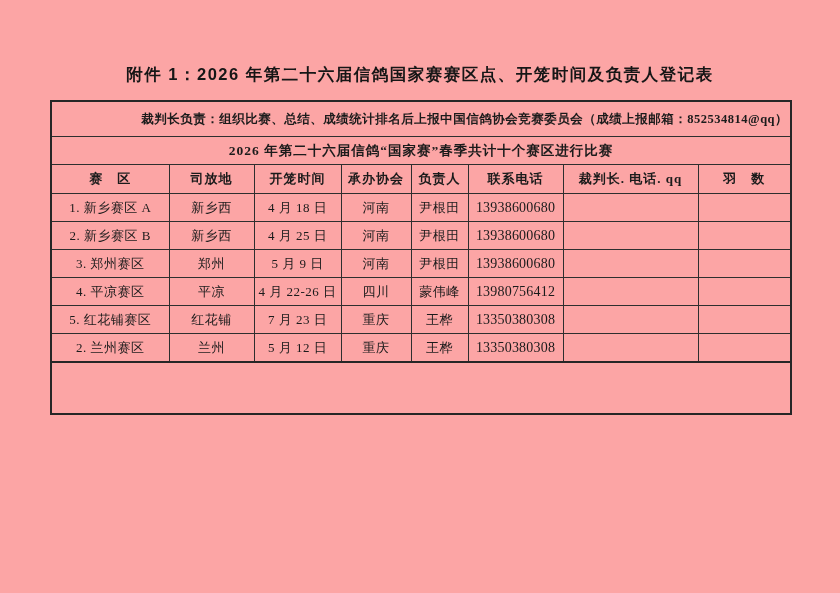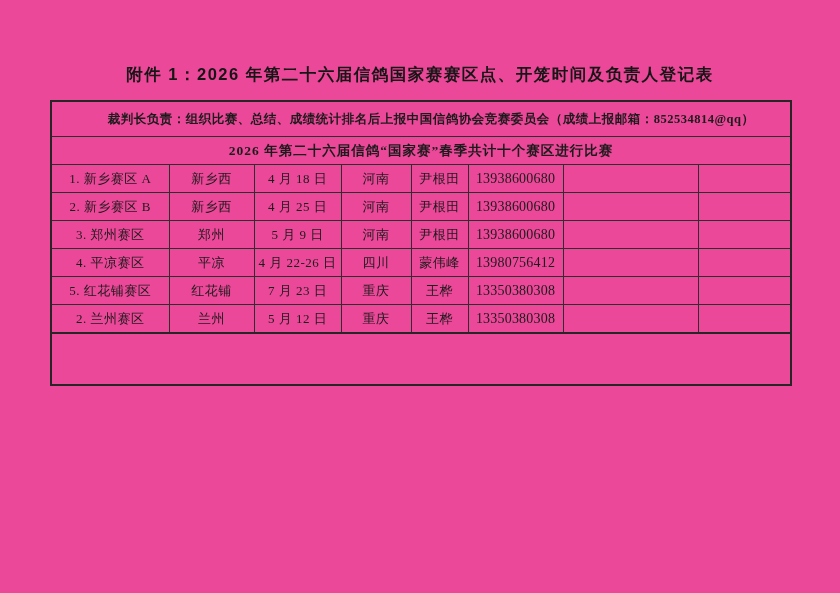--- a/index.html
+++ b/index.html
@@ -12,21 +12,21 @@
     height: 593px;
     position: relative;
     overflow: hidden;
     font-family: "Liberation Serif", "DejaVu Serif", serif;
     color: #1b1b1b;
     -webkit-font-smoothing: antialiased;
   }
   .page {
     position: absolute;
     inset: 0;
-    background: #ec4899;
+    background: #fca5a5;
   }
   .doc-title {
     position: absolute;
     top: 64px;
     left: 0;
     width: 100%;
     text-align: center;
     font-family: "Liberation Sans", "DejaVu Sans", sans-serif;
     font-size: 16.5px;
     font-weight: bold;
@@ -50,21 +50,21 @@
     text-align: center;
     vertical-align: middle;
     font-weight: normal;
     font-size: 13px;
     letter-spacing: 0.5px;
     overflow: hidden;
     white-space: nowrap;
   }
   tr.notice-row td {
     height: 34px;
-    text-align: center;
+    text-align: right;
     padding-left: 22px;
     font-weight: bold;
     font-size: 12.5px;
     letter-spacing: 0.5px;
   }
   tr.subtitle-row td {
     height: 27px;
     font-weight: bold;
     font-size: 13.5px;
     letter-spacing: 1px;
@@ -105,20 +105,30 @@
         <col style="width:95px">
         <col style="width:135px">
         <col style="width:93px">
     </colgroup>
     <tbody>
       <tr class="notice-row">
         <td colspan="8">裁判长负责：组织比赛、总结、成绩统计排名后上报中国信鸽协会竞赛委员会（成绩上报邮箱：852534814@qq）</td>
       </tr>
       <tr class="subtitle-row">
         <td colspan="8">2026 年第二十六届信鸽“国家赛”春季共计十个赛区进行比赛</td>
+      </tr>
+      <tr class="header-row">
+        <th>赛　区</th>
+        <th>司放地</th>
+        <th>开笼时间</th>
+        <th>承办协会</th>
+        <th>负责人</th>
+        <th>联系电话</th>
+        <th>裁判长. 电话. qq</th>
+        <th>羽　数</th>
       </tr>
 
       <tr class="data-row">
         <td>1. 新乡赛区 A</td>
         <td>新乡西</td>
         <td>4 月 18 日</td>
         <td>河南</td>
         <td>尹根田</td>
         <td class="phone-cell">13938600680</td>
         <td></td>

